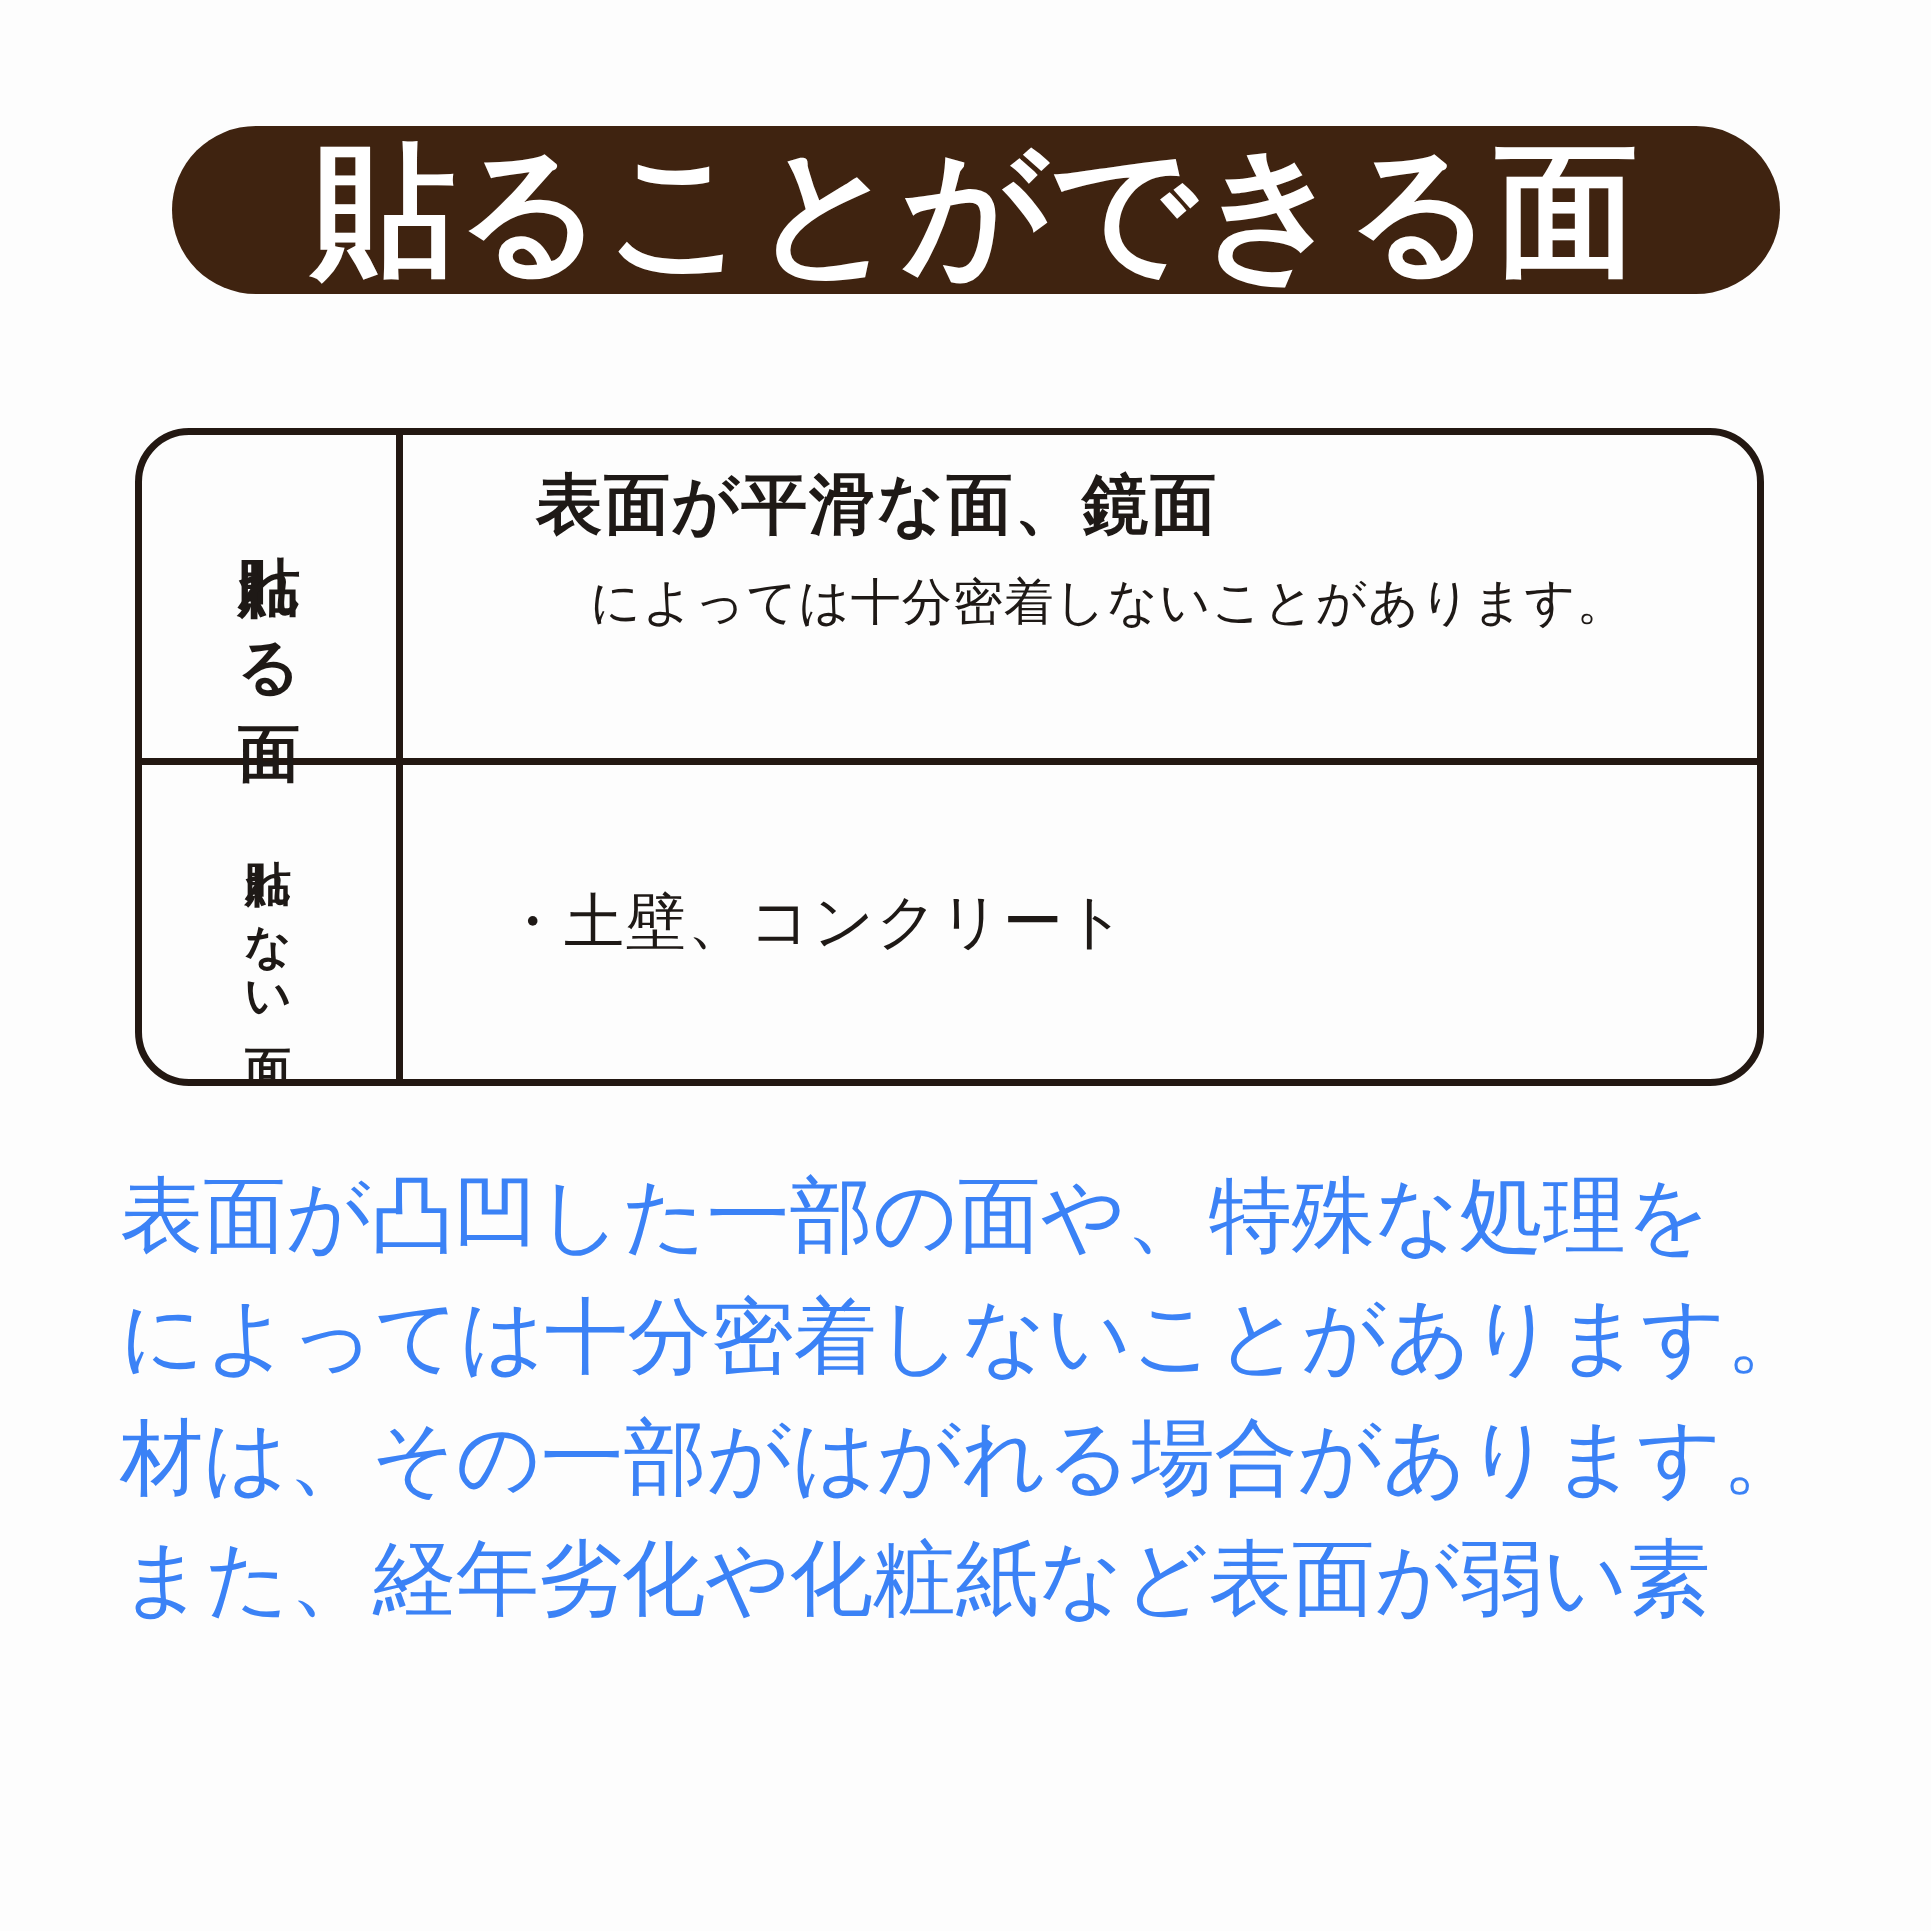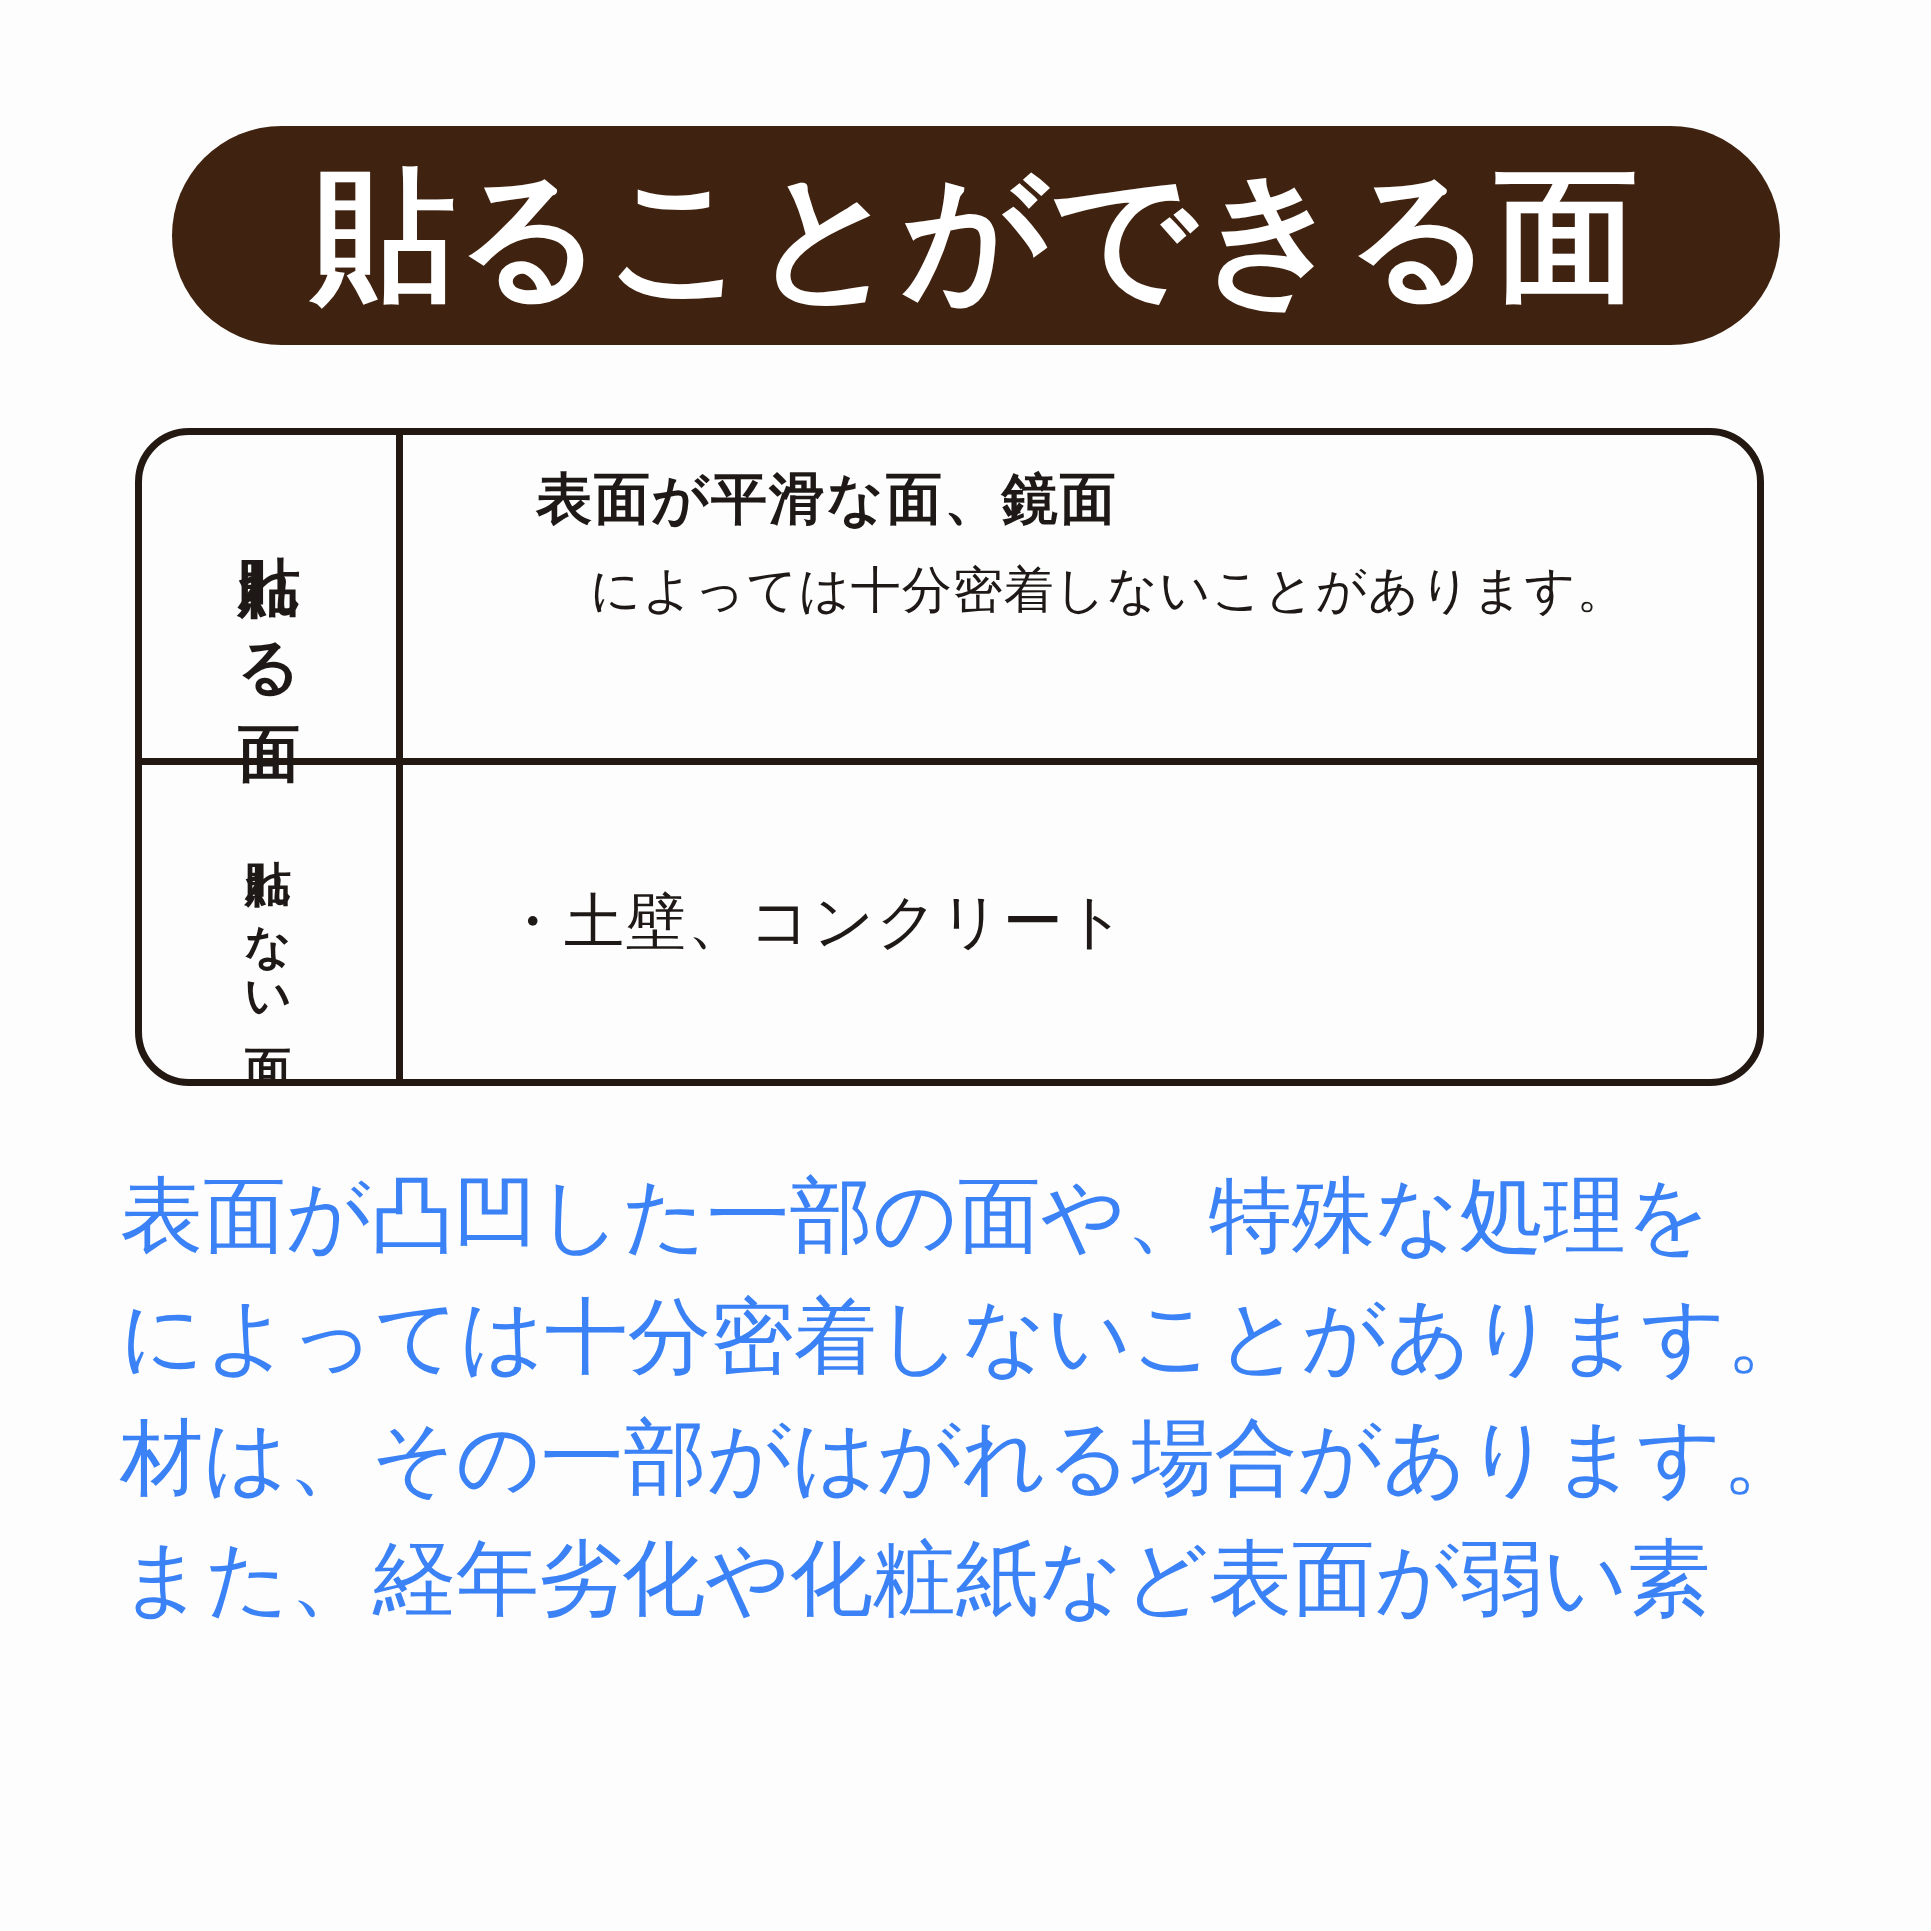--- a/index.html
+++ b/index.html
@@ -16,21 +16,21 @@
     color: #1e1916;
     overflow: hidden;
   }
 
   
   .banner {
     position: absolute;
     left: 172px;
     top: 126px;
     width: 1608px;
-    height: 219px;
+    height: 168px;
     background: #3f2310;
     border-radius: 110px;
     display: flex;
     align-items: center;
     justify-content: center;
   }
   .banner-title {
     color: #ffffff;
     font-size: 143px;
     font-weight: 700;
@@ -79,21 +79,21 @@
     letter-spacing: 9.7px;
   }
   .v-label-small {
     font-size: 46px;
     letter-spacing: 7.7px;
   }
   .content-cell-1 {
     padding: 31px 39px 0 133px;
   }
   .row1-heading {
-    font-size: 56px;
+    font-size: 66px;
     font-weight: 700;
     letter-spacing: 1.9px;
     white-space: nowrap;
     line-height: 1.18;
     margin: 0;
   }
   .row1-note {
     margin-top: 15.4px;
     font-size: 50px;
     font-weight: 500;

